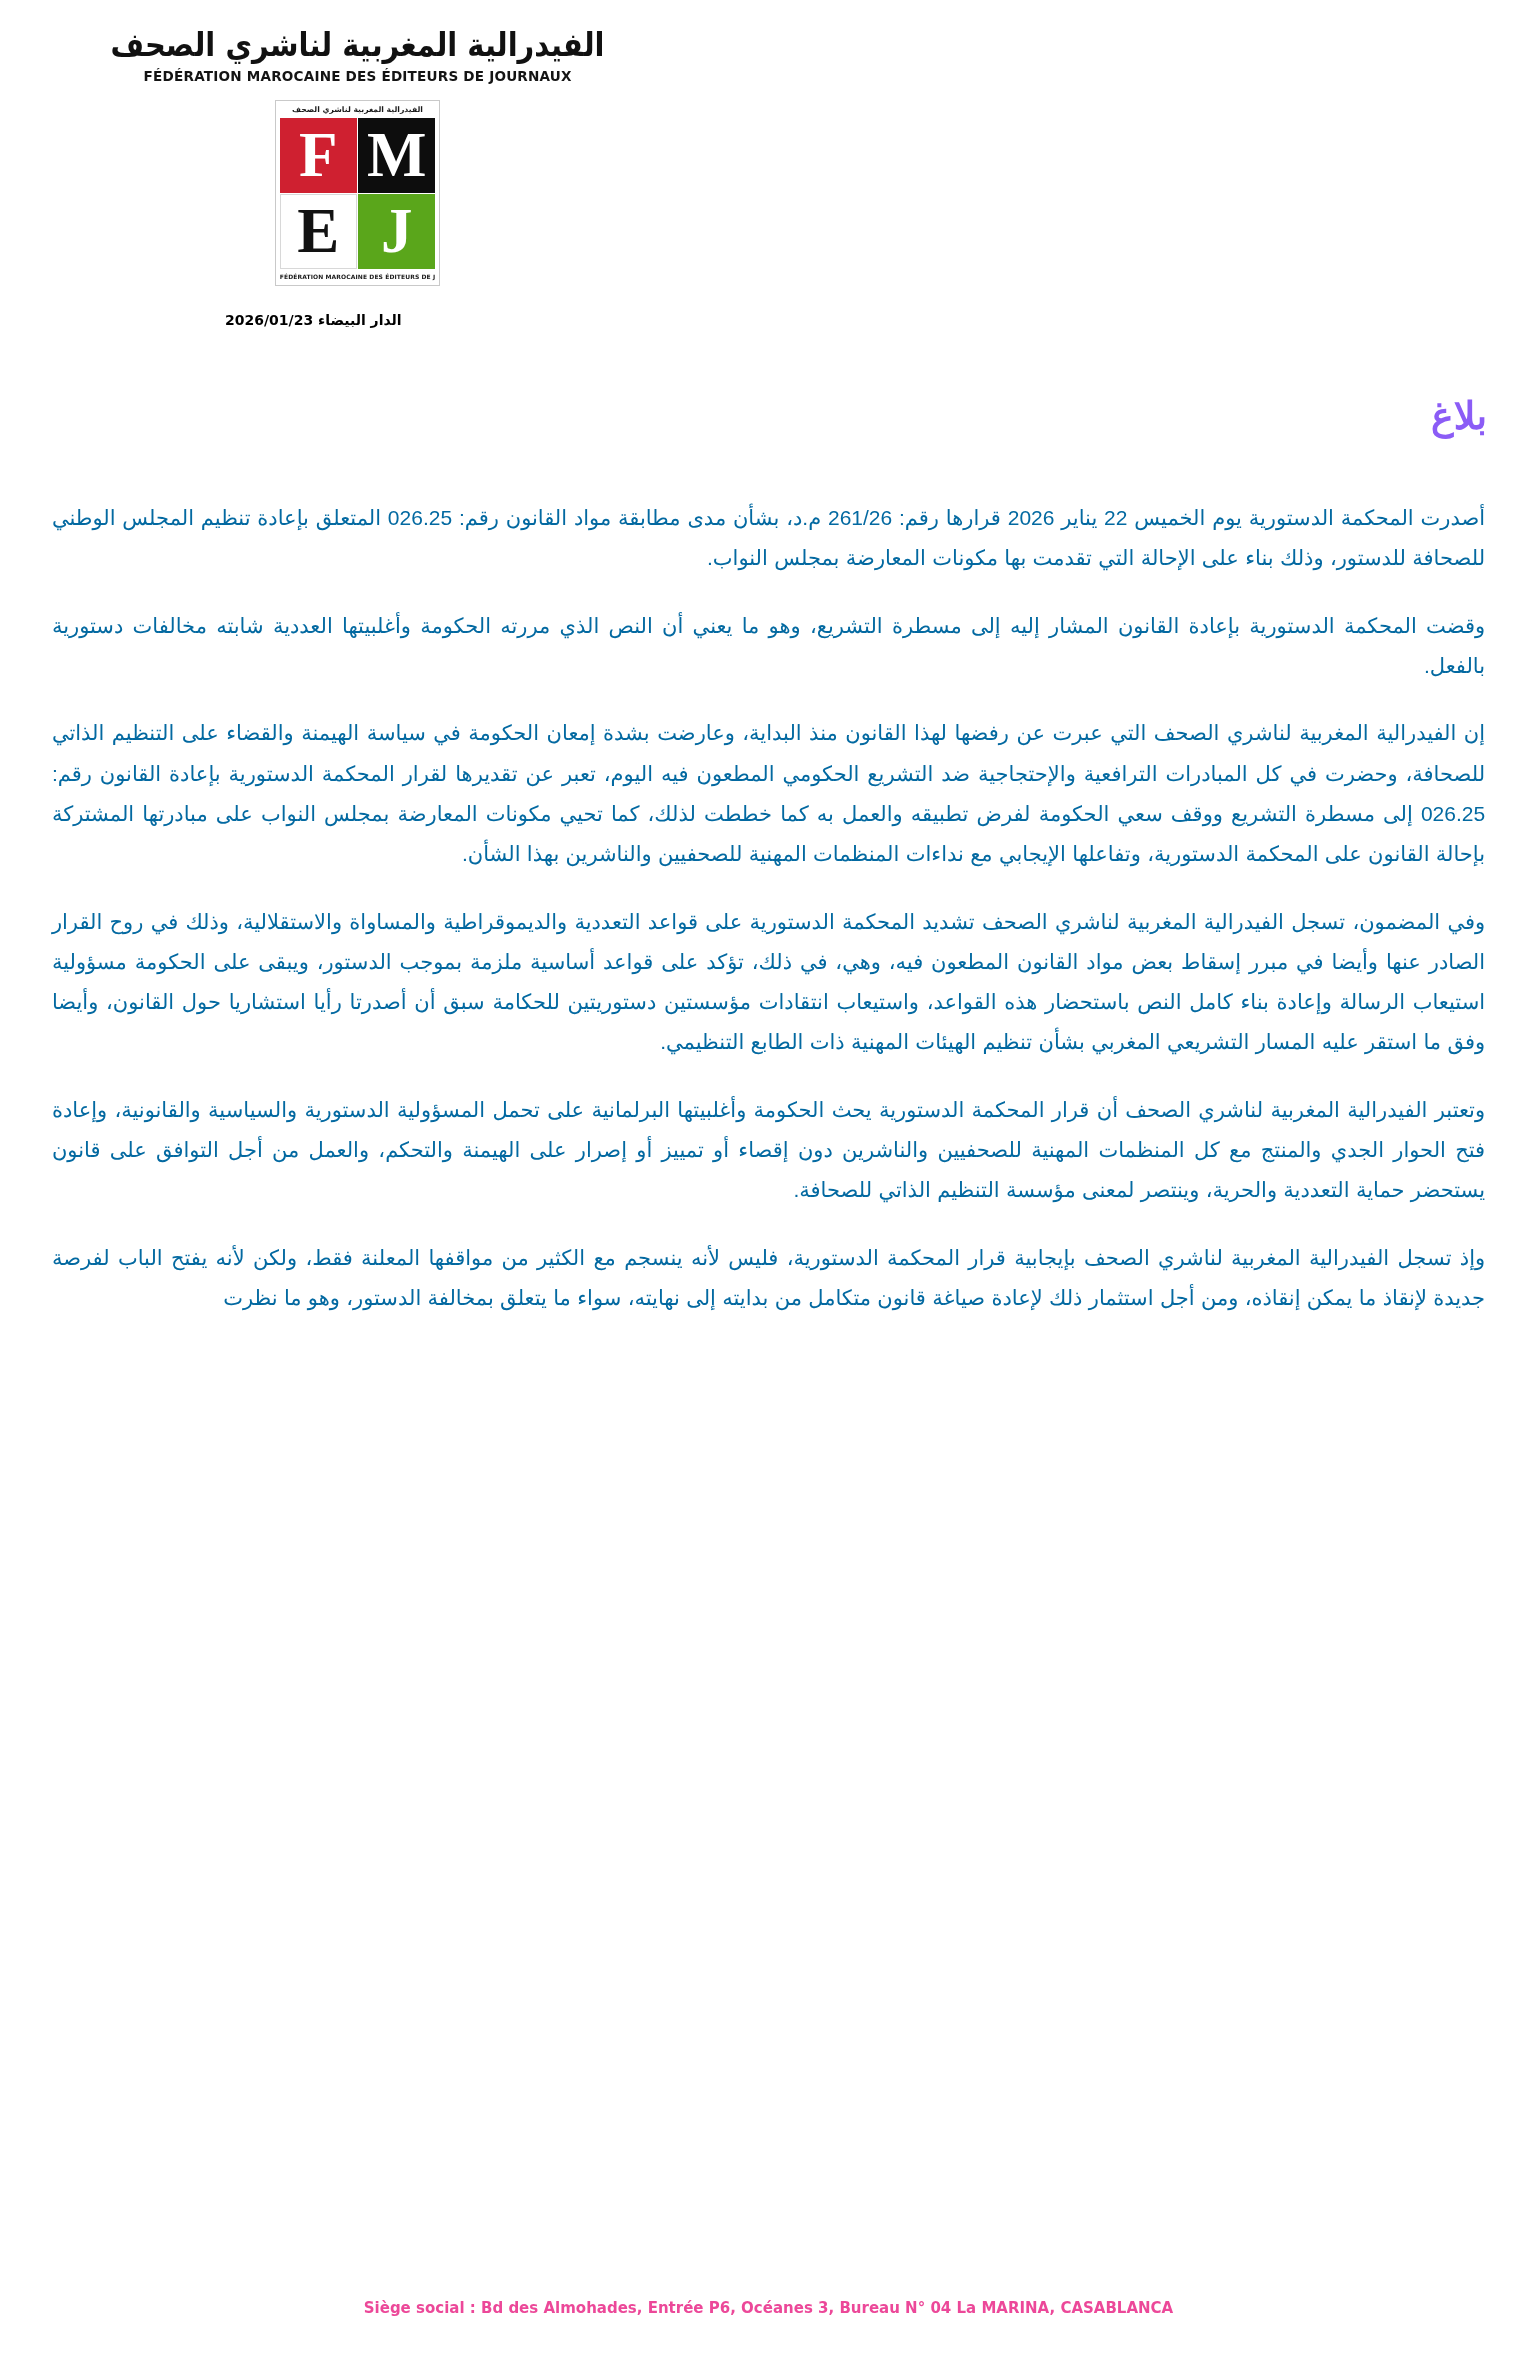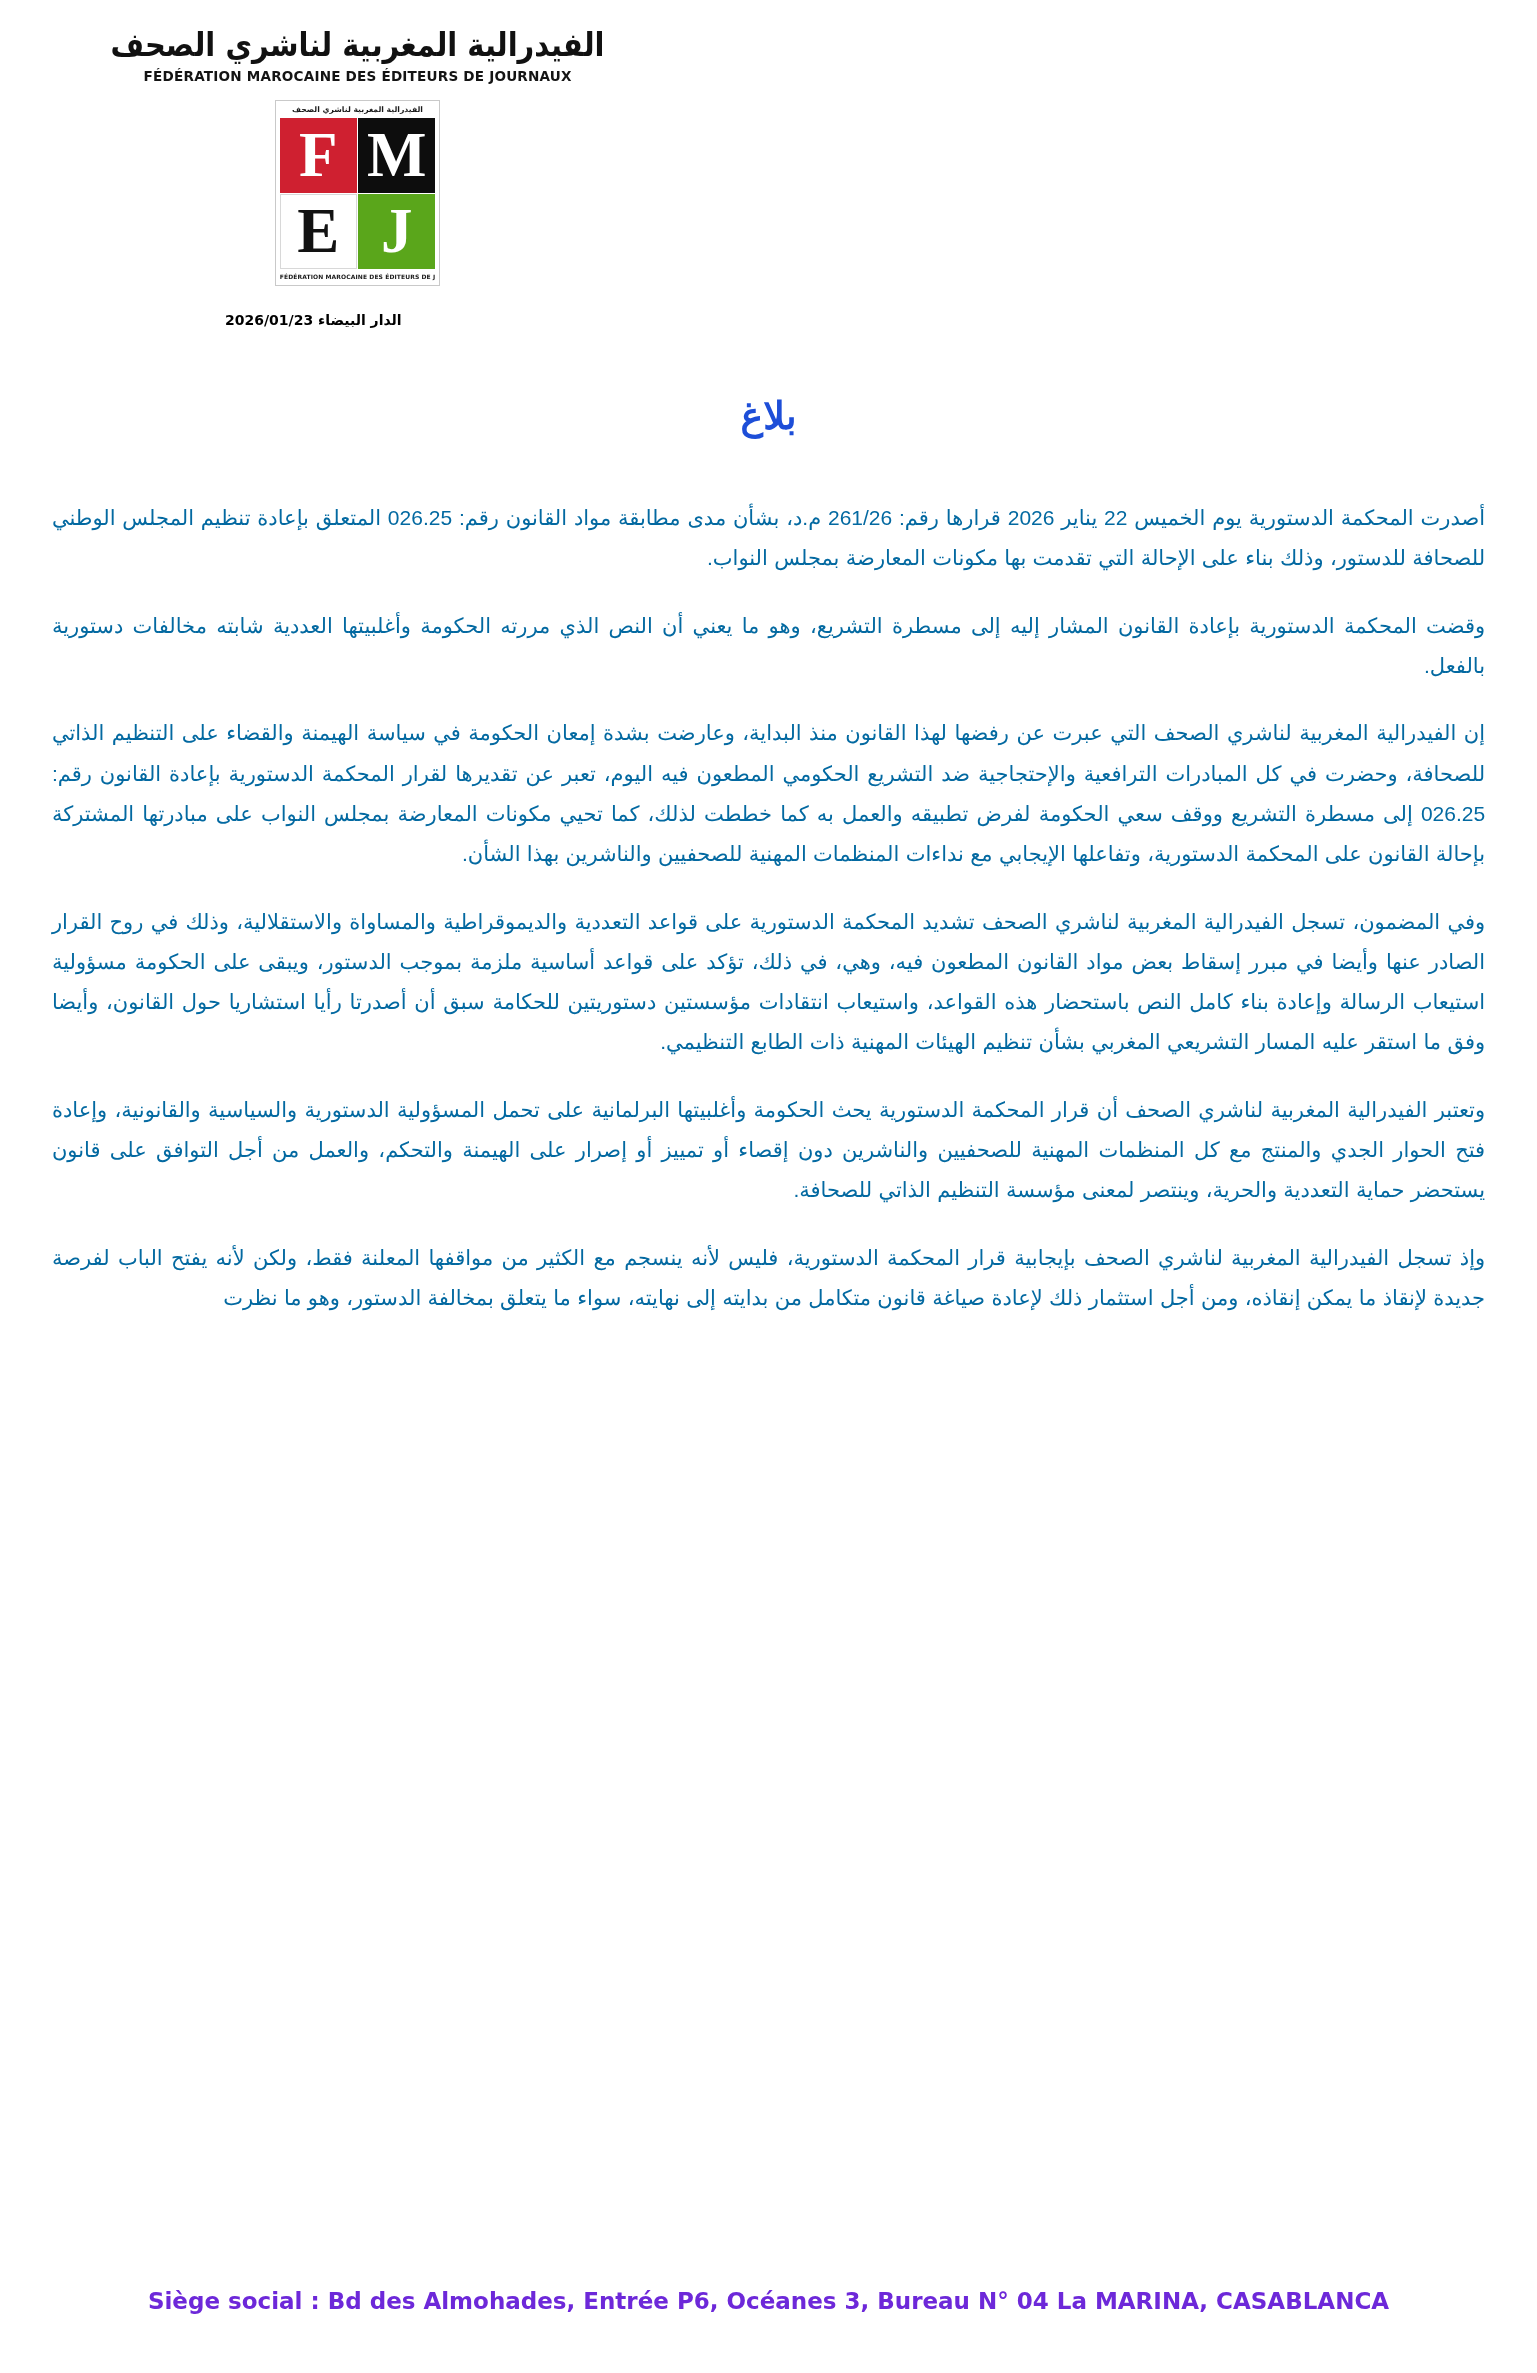--- a/index.html
+++ b/index.html
@@ -173,22 +173,22 @@
     position: absolute;
     left: 50px;
     right: 50px;
     bottom: 54px;
     text-align: center;
     direction: ltr;
   }
   .footer-line {
     font-family: "DejaVu Sans", sans-serif;
     font-weight: bold;
-    font-size: 23px;
-    color: #6d28d9;
+    font-size: 15px;
+    color: #ec4899;
     line-height: 1.55;
     white-space: nowrap;
   }
   .footer-line .gap { display: inline-block; width: 33px; }
 </style>
 </head>
 <body>
 
 <div class="page">
 
@@ -211,21 +211,21 @@
 
         <div class="logo-capbot">FÉDÉRATION MAROCAINE DES ÉDITEURS DE JOURNAUX</div>
       </div>
     </div>
   </div>
 
   <div class="dateline">
     <span class="dateline-inner">الدار البيضاء 2026/01/23</span>
   </div>
 
-  <div class="doc-title" style="color: #1d4ed8;">بلاغ</div>
+  <div class="doc-title" style="color: #8b5cf6; text-align: right;">بلاغ</div>
 
   <div class="body-wrap">
     <p class="para">أصدرت المحكمة الدستورية يوم الخميس 22 يناير 2026 قرارها رقم: 261/26 م.د، بشأن مدى مطابقة مواد القانون رقم: 026.25 المتعلق بإعادة تنظيم المجلس الوطني للصحافة للدستور، وذلك بناء على الإحالة التي تقدمت بها مكونات المعارضة بمجلس النواب.</p>
     <p class="para">وقضت المحكمة الدستورية بإعادة القانون المشار إليه إلى مسطرة التشريع، وهو ما يعني أن النص الذي مررته الحكومة وأغلبيتها العددية شابته مخالفات دستورية بالفعل.</p>
     <p class="para">إن الفيدرالية المغربية لناشري الصحف التي عبرت عن رفضها لهذا القانون منذ البداية، وعارضت بشدة إمعان الحكومة في سياسة الهيمنة والقضاء على التنظيم الذاتي للصحافة، وحضرت في كل المبادرات الترافعية والإحتجاجية ضد التشريع الحكومي المطعون فيه اليوم، تعبر عن تقديرها لقرار المحكمة الدستورية بإعادة القانون رقم: 026.25 إلى مسطرة التشريع ووقف سعي الحكومة لفرض تطبيقه والعمل به كما خططت لذلك، كما تحيي مكونات المعارضة بمجلس النواب على مبادرتها المشتركة بإحالة القانون على المحكمة الدستورية، وتفاعلها الإيجابي مع نداءات المنظمات المهنية للصحفيين والناشرين  بهذا الشأن.</p>
     <p class="para">وفي المضمون، تسجل الفيدرالية المغربية لناشري الصحف تشديد المحكمة الدستورية على قواعد التعددية والديموقراطية والمساواة والاستقلالية، وذلك في روح القرار الصادر عنها وأيضا في مبرر إسقاط بعض مواد القانون المطعون فيه، وهي، في ذلك، تؤكد على قواعد أساسية ملزمة بموجب الدستور، ويبقى على الحكومة مسؤولية استيعاب الرسالة وإعادة بناء كامل النص باستحضار هذه القواعد، واستيعاب انتقادات مؤسستين دستوريتين للحكامة سبق أن أصدرتا رأيا استشاريا حول القانون، وأيضا وفق ما استقر عليه المسار التشريعي المغربي بشأن تنظيم الهيئات المهنية ذات الطابع التنظيمي.</p>
     <p class="para">وتعتبر الفيدرالية المغربية لناشري الصحف أن قرار المحكمة الدستورية يحث الحكومة وأغلبيتها البرلمانية على تحمل المسؤولية الدستورية والسياسية والقانونية، وإعادة فتح الحوار الجدي والمنتج مع كل المنظمات المهنية للصحفيين والناشرين دون إقصاء أو تمييز أو إصرار على الهيمنة والتحكم، والعمل من أجل التوافق على قانون يستحضر حماية التعددية والحرية، وينتصر لمعنى مؤسسة التنظيم الذاتي للصحافة.</p>
     <p class="para">وإذ تسجل الفيدرالية المغربية لناشري الصحف بإيجابية قرار المحكمة الدستورية، فليس لأنه ينسجم مع الكثير من مواقفها المعلنة فقط، ولكن لأنه يفتح الباب لفرصة جديدة لإنقاذ ما يمكن إنقاذه، ومن أجل استثمار ذلك لإعادة صياغة قانون متكامل من بدايته إلى نهايته، سواء ما يتعلق بمخالفة الدستور، وهو ما نظرت</p>
   </div>
 

